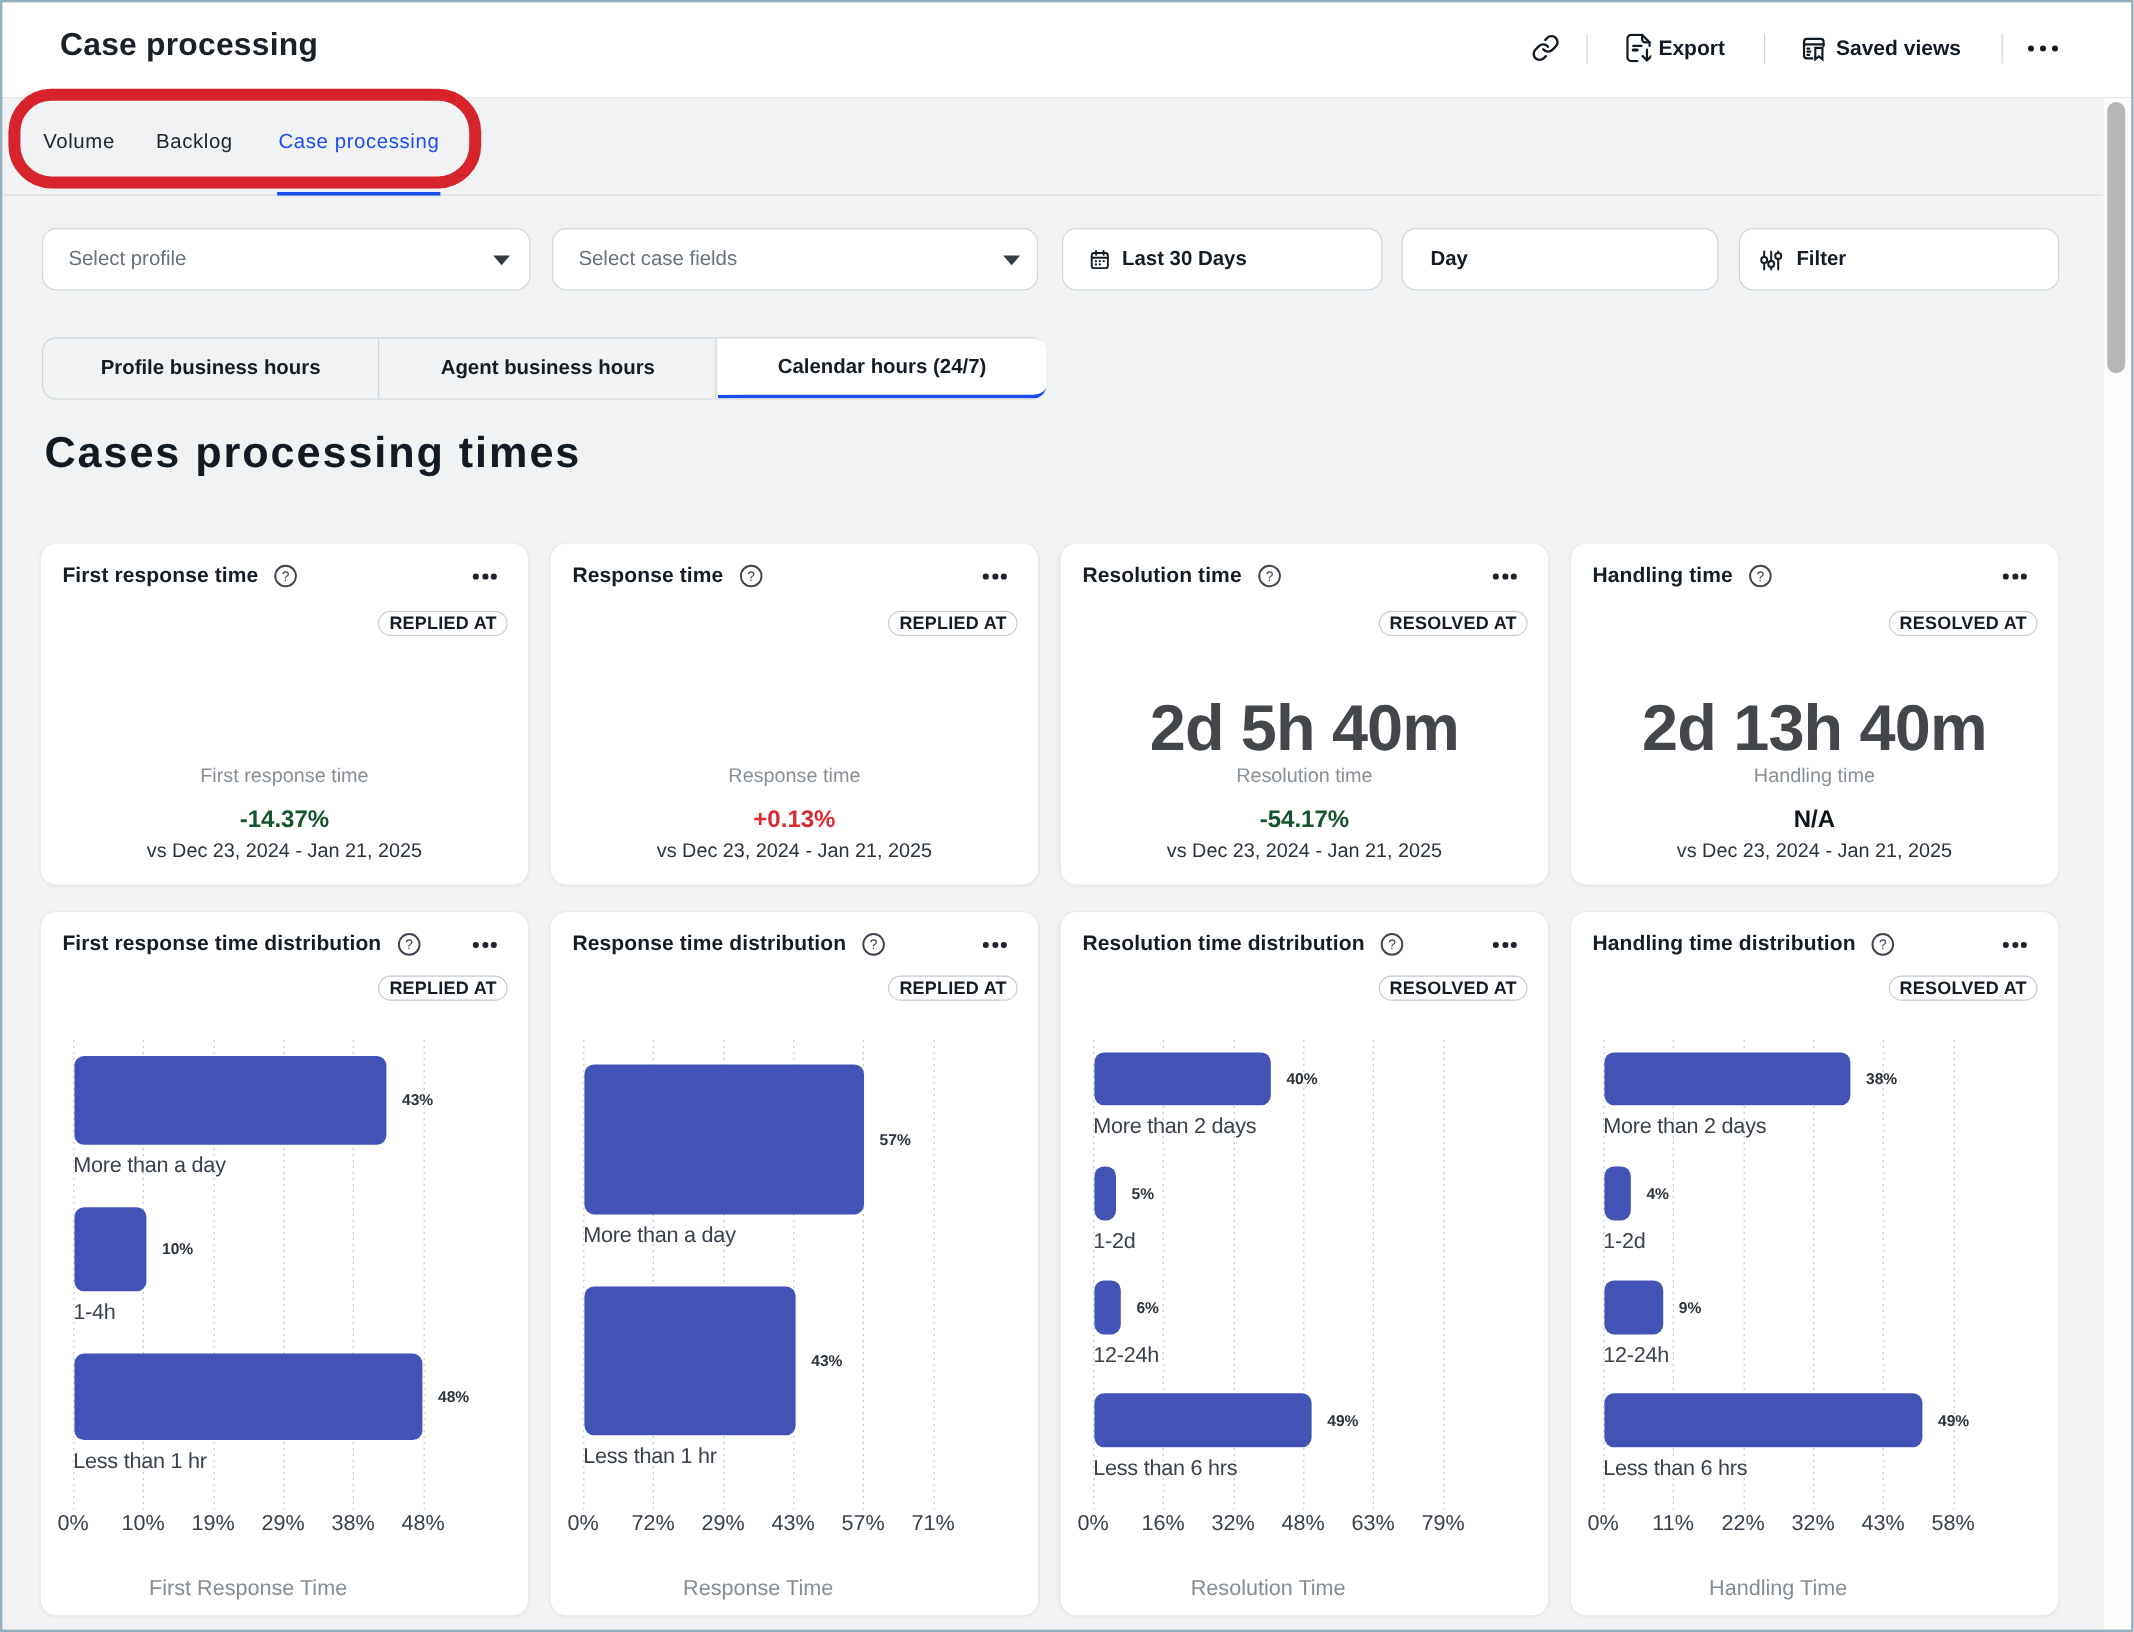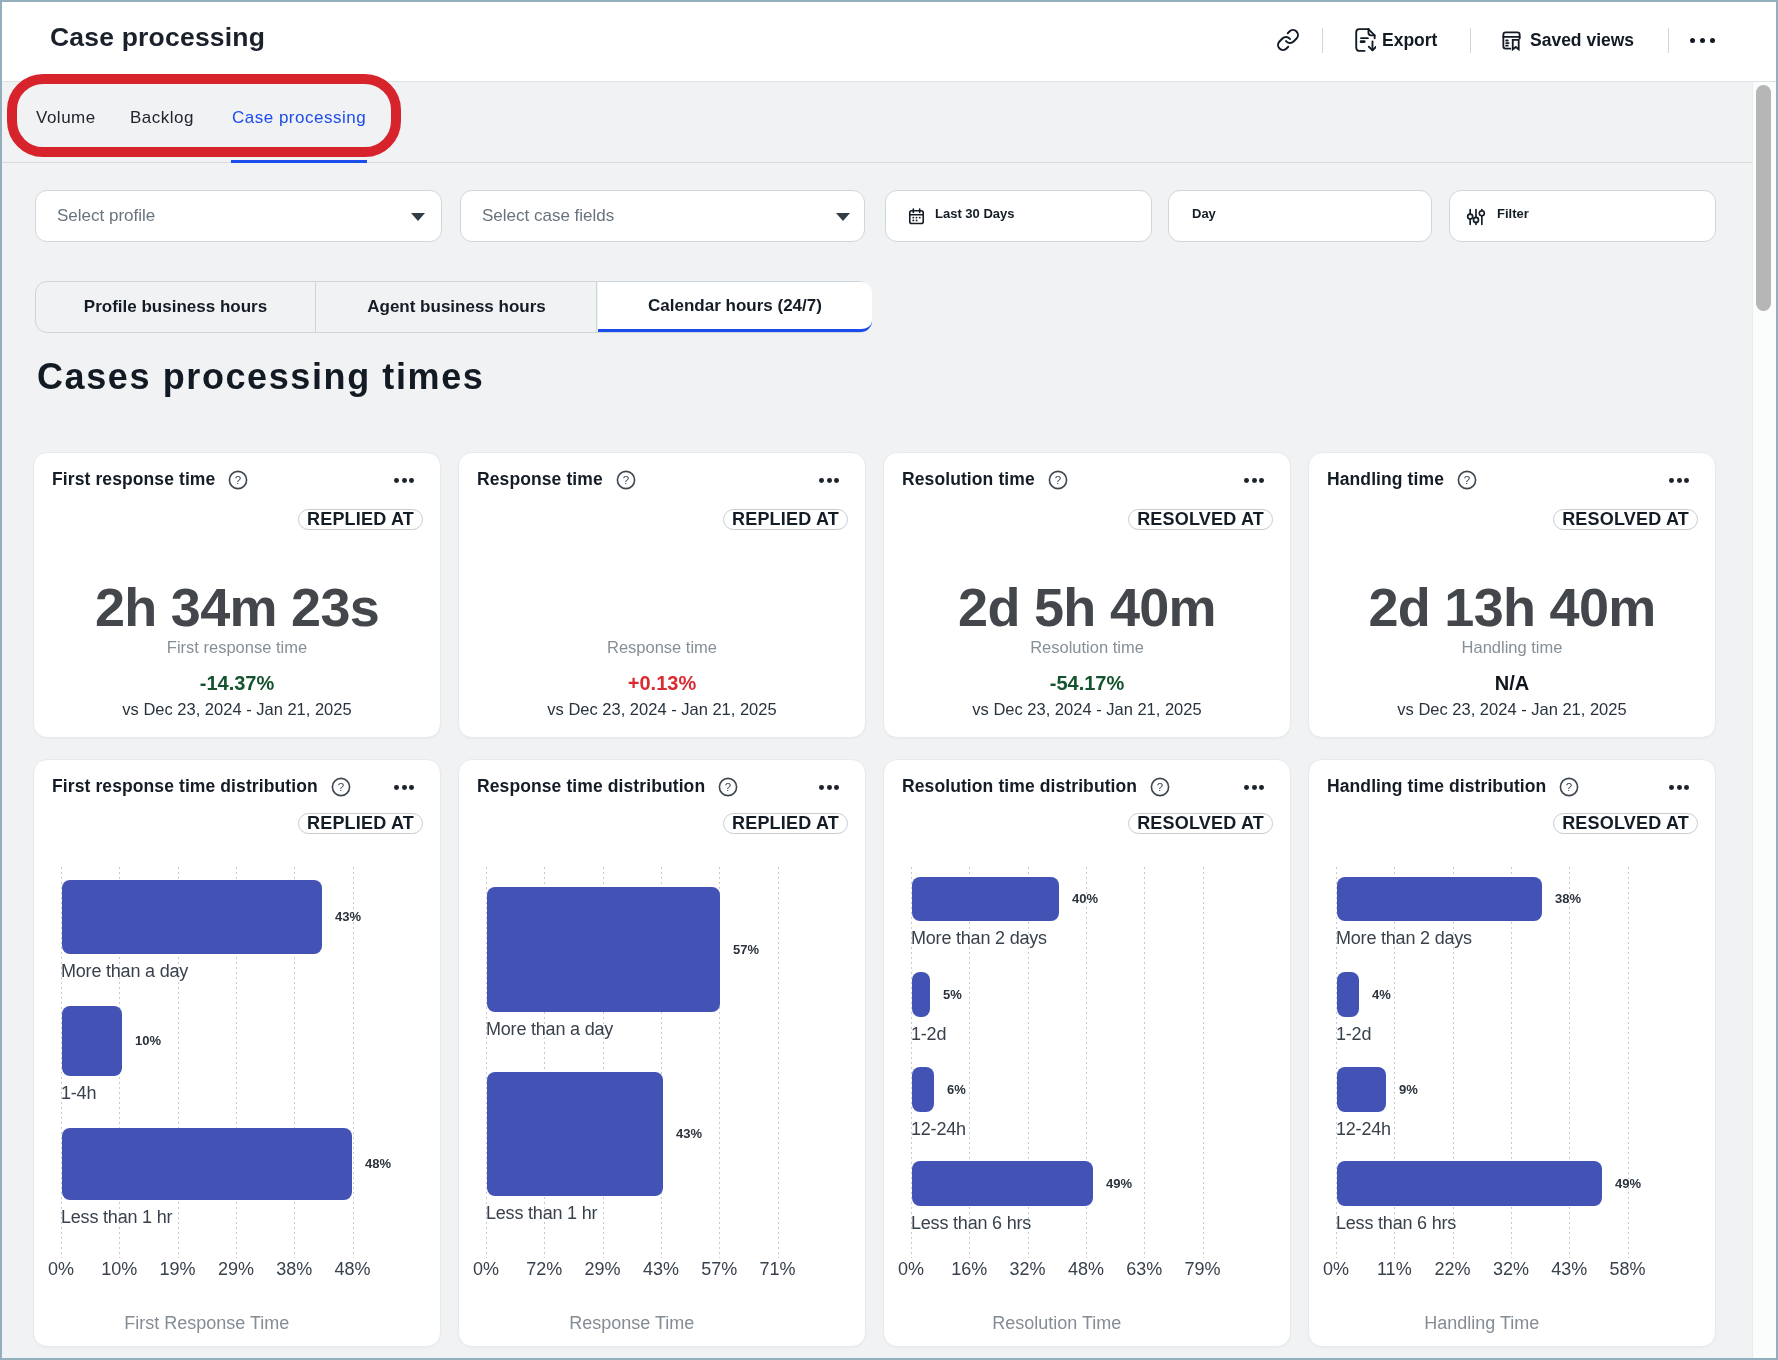--- a/index.html
+++ b/index.html
@@ -20,40 +20,40 @@
 .sbthumb{position:absolute;left:1756px;top:85px;width:15px;height:226px;border-radius:8px;background:#b6b6b6}
 
 .tab{position:absolute;top:108px;font-size:17px;color:#20262e;letter-spacing:.5px}
 .tab.active{color:#1b4cec}
 .tabline{position:absolute;left:2px;top:162px;width:1750px;height:1px;background:#d9dbdd}
 .tabul{position:absolute;left:231px;top:160px;width:136px;height:3px;background:#1b4cec;z-index:2}
 .redbox{position:absolute;left:7px;top:74px;width:394px;height:83px;border:10px solid #d7232b;border-radius:36px;z-index:50}
 
 .fbox{position:absolute;top:190px;height:52px;background:#fff;border:1px solid #d0d7dc;border-radius:12px}
 .fph{position:absolute;top:206px;font-size:17px;color:#68737d}
-.fbold{position:absolute;top:206px;font-size:13px;font-weight:700;color:#141c26}
+.fbold{position:absolute;top:206px;font-size:17px;font-weight:700;color:#141c26}
 .chev{position:absolute;top:213px;width:0;height:0;border-left:7.5px solid transparent;border-right:7.5px solid transparent;border-top:8px solid #343c44}
 
 .seg{position:absolute;left:35px;top:281px;width:836px;height:52px;border:1px solid #cfd6db;border-radius:12px;background:#f1f2f3}
 .seg .s{position:absolute;top:0;height:50px;font-size:17px;font-weight:700;color:#141c26;display:flex;align-items:center;justify-content:center}
 .seg .s1{left:0;width:280px;border-right:1px solid #cfd6db}
 .seg .s2{left:281px;width:280px;border-right:1px solid #cfd6db}
 .seg .s3{left:562px;width:274px;background:#fff;border-radius:0 11px 11px 0;border-bottom:3px solid #1b4cec}
 
 .h2{position:absolute;left:37px;top:356px;font-size:36px;font-weight:700;color:#121a24;letter-spacing:1.6px}
 
 .card{position:absolute;width:408px;background:#fff;border:1px solid #e7eaec;border-radius:14px;box-shadow:0 1px 2px rgba(0,0,0,.03)}
 .card.stat{top:452px;height:286px}
 .card.dist{top:759px;height:588px}
 .chead{position:absolute;left:18px;top:16px;right:18px;display:flex;align-items:center}
 .ctitle{font-size:17.5px;font-weight:700;color:#141c26;letter-spacing:.1px}
 .help{margin-left:13px;display:flex}
 .kebab{margin-left:auto;display:flex;gap:2.6px;align-items:center;padding-top:2px;margin-right:8px}
 .kebab i{width:4.8px;height:4.8px;border-radius:50%;background:#1d242c;display:block}
-.badge{position:absolute;right:17px;top:56px;height:21px;line-height:19px;border:1px solid #c6ccd2;border-radius:11px;background:#fff;padding:0 8px;font-size:18px;font-weight:700;letter-spacing:.2px;color:#141c26}
+.badge{position:absolute;right:17px;top:56px;height:21px;line-height:19px;border:1px solid #c6ccd2;border-radius:11px;background:#fff;padding:0 8px;font-size:15px;font-weight:700;letter-spacing:.2px;color:#141c26}
 .card.dist .badge{top:53px}
 .big{position:absolute;left:0;right:0;top:123px;text-align:center;font-size:54px;font-weight:700;color:#43474c;letter-spacing:-.7px}
 .sub{position:absolute;left:0;right:0;top:185px;text-align:center;font-size:16.5px;color:#878f96}
 .delta{position:absolute;left:0;right:0;top:219px;text-align:center;font-size:20px;font-weight:700}
 .delta.green{color:#14532d}
 .delta.red{color:#da2b33}
 .delta.na{color:#0d141a}
 .vs{position:absolute;left:0;right:0;top:247px;text-align:center;font-size:16.5px;color:#29333d}
 
 .grid{position:absolute;width:1px;background-image:repeating-linear-gradient(to bottom,#c3c9cd 0,#c3c9cd 1.6px,transparent 1.6px,transparent 5px)}
@@ -147,21 +147,20 @@
           <text x="10" y="14.1" text-anchor="middle" font-size="11.5" font-family="Liberation Sans" fill="#3d454e">?</text>
         </svg>
       </span>
       <span class="kebab">
         <i></i>
         <i></i>
         <i></i>
       </span>
     </div>
   <div class="badge">REPLIED AT</div>
-  <div class="big">2h 34m 23s</div>
   <div class="sub">First response time</div>
   <div class="delta green">-14.37%</div>
   <div class="vs">vs Dec 23, 2024 - Jan 21, 2025</div>
 </div>
 <div class="card stat" style="left:458px">
   <div class="chead">
       <span class="ctitle">Response time</span>
       <span class="help">
         <svg width="20" height="20" viewBox="0 0 20 20" fill="none">
           <circle cx="10" cy="10" r="8.6" stroke="#3d454e" stroke-width="1.6"></circle>

